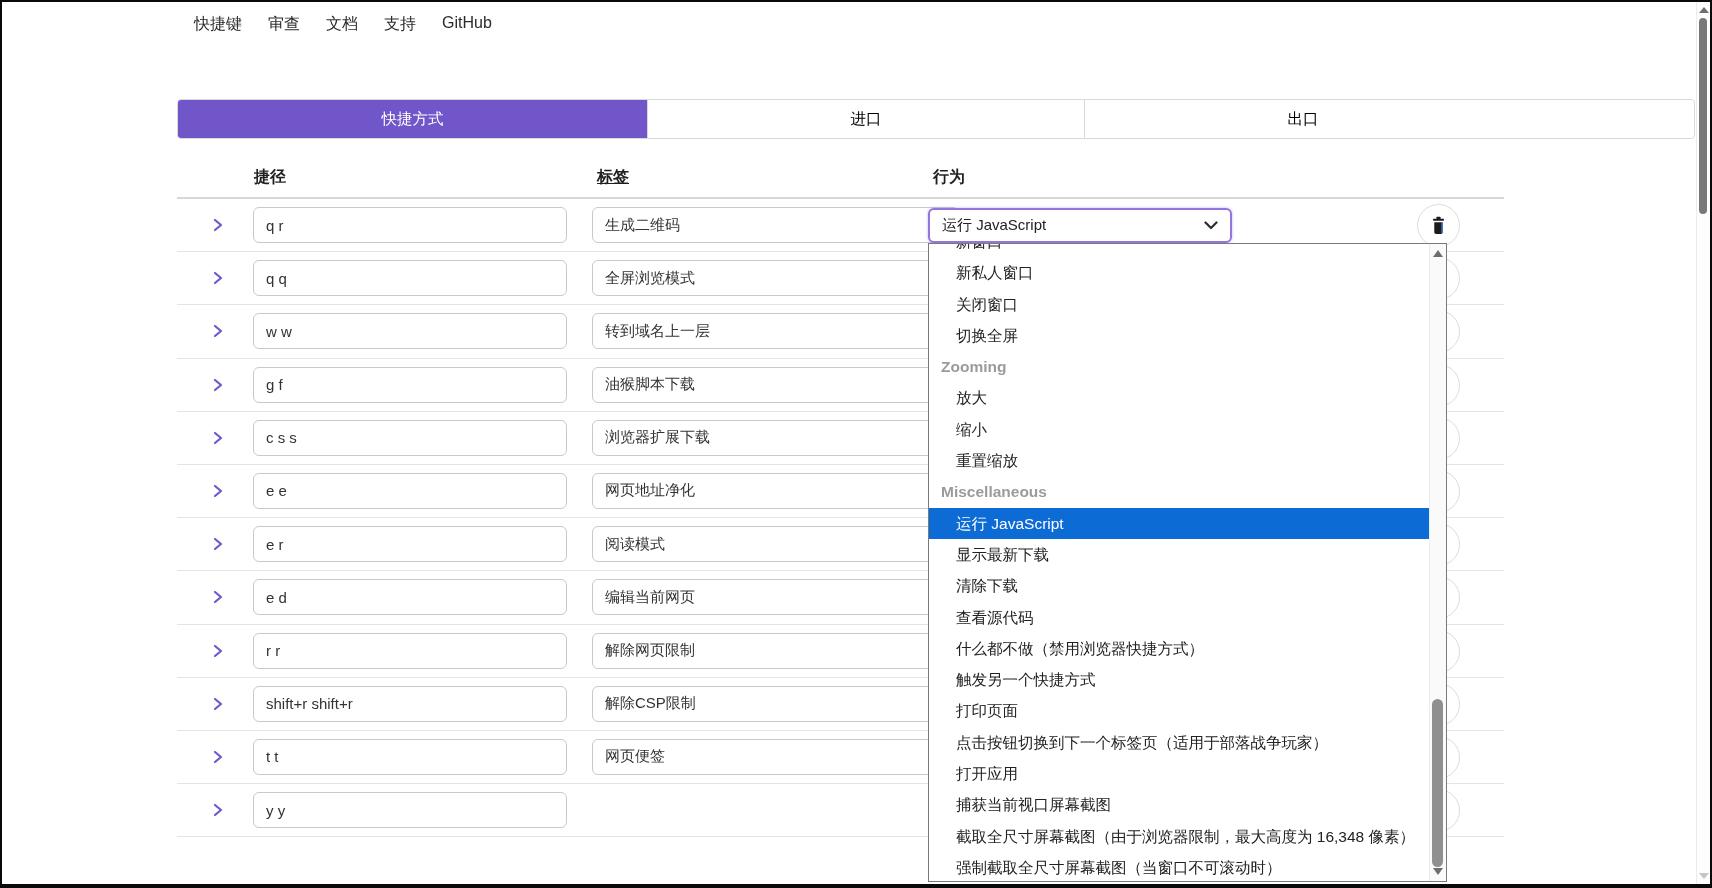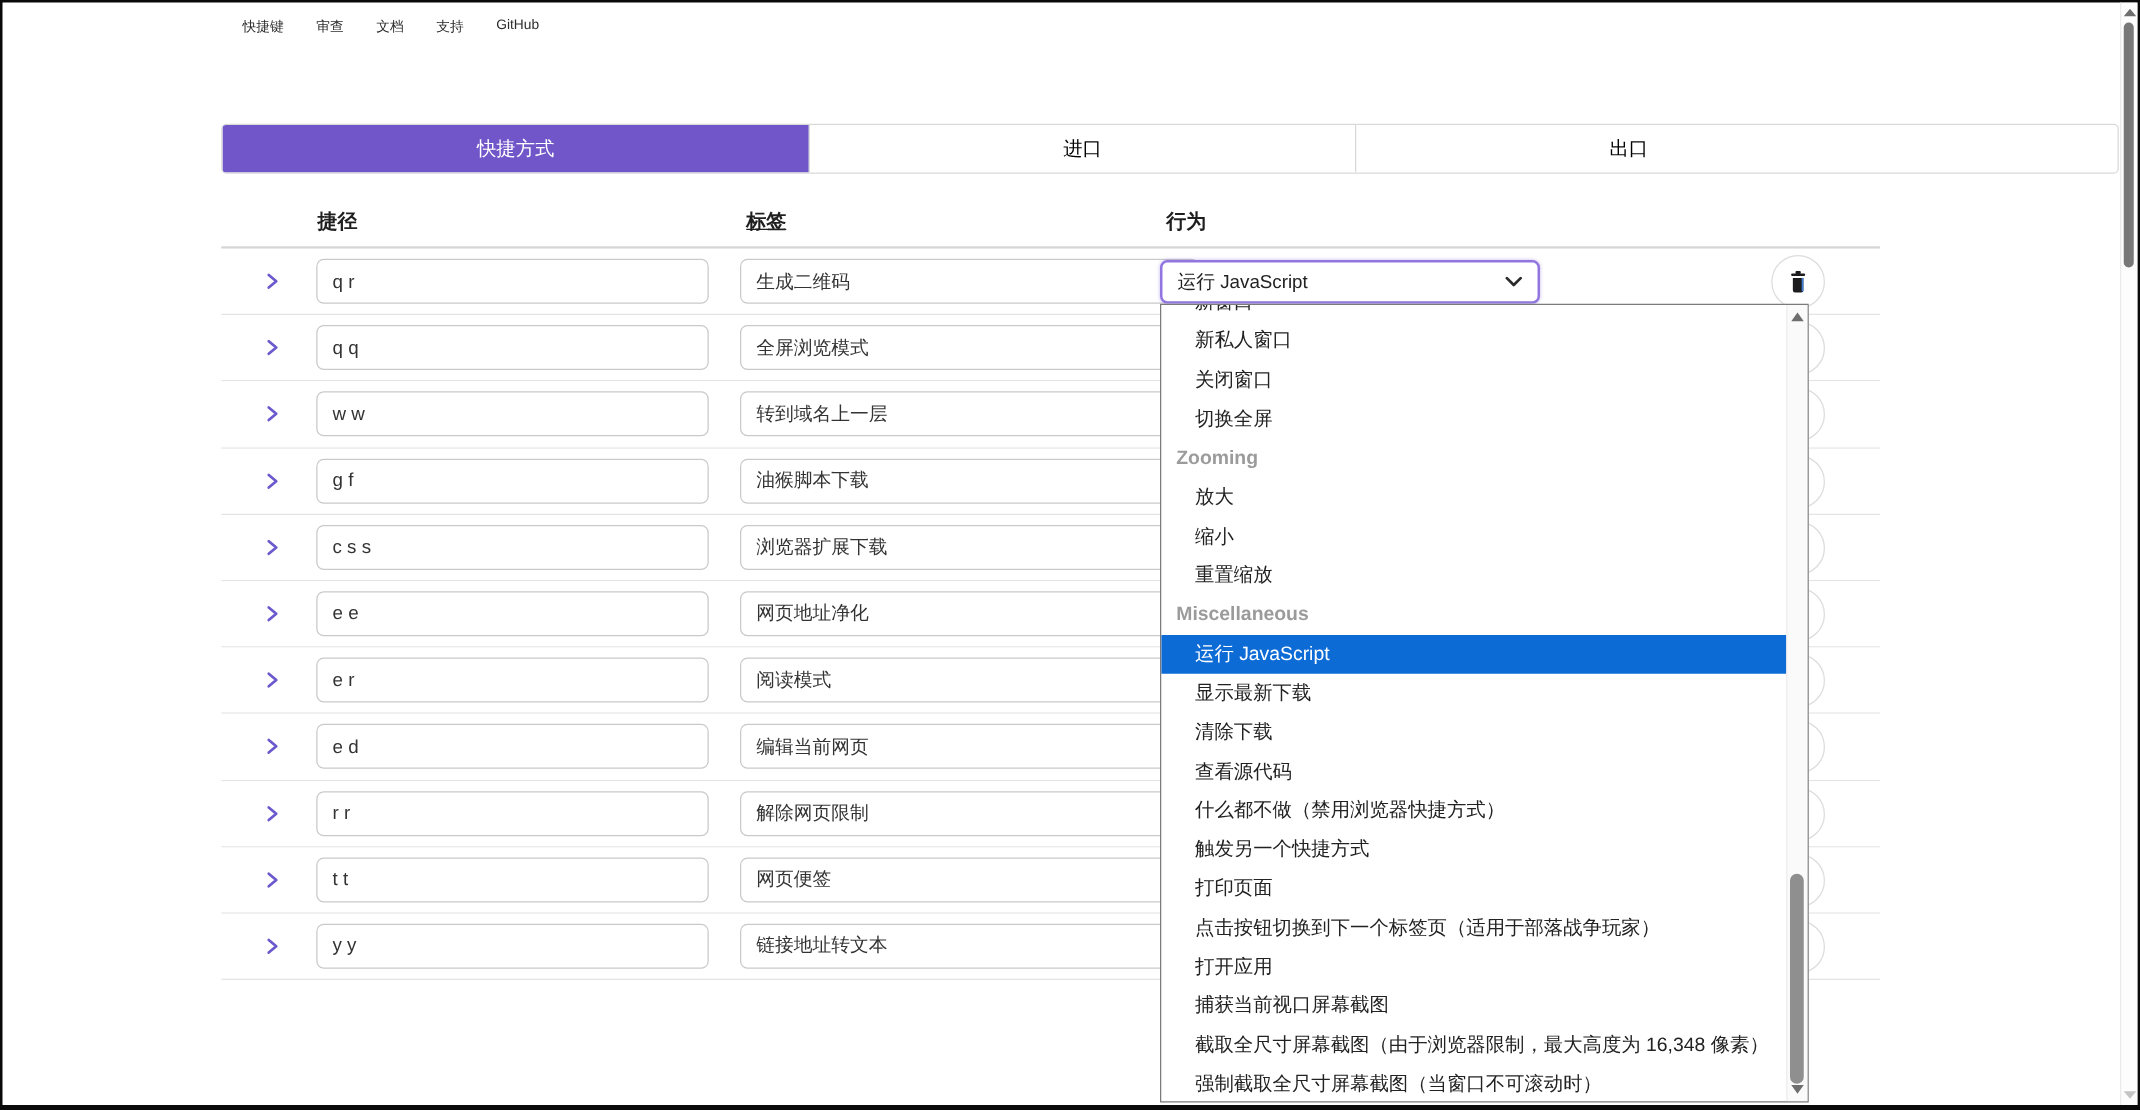--- a/index.html
+++ b/index.html
@@ -4,21 +4,21 @@
 <style>
   * { margin:0; padding:0; }
   body { background:#888; font-family:"Liberation Sans", sans-serif; }
   .window {
     position:relative; width:1712px; height:888px; background:#fff;
     border:2px solid #0a0a0a; border-bottom-width:4px; box-sizing:border-box;
     overflow:hidden; font-family:"Liberation Sans", sans-serif;
   }
   
   .topnav { position:absolute; left:192px; top:12px; display:flex; gap:26px; }
-  .nav-link { font-size:11px; color:#2b2b2b; text-decoration:none; cursor:pointer; white-space:nowrap; }
+  .nav-link { font-size:16px; color:#2b2b2b; text-decoration:none; cursor:pointer; white-space:nowrap; }
   
   .tabs { position:absolute; left:175px; top:97px; width:1518px; height:40px; display:flex;
           border:1px solid #d9d9d9; border-radius:4px; box-sizing:border-box; overflow:hidden; background:#fff; }
   .tab { display:flex; align-items:center; justify-content:center; font-size:15.5px; color:#000000;
          border-left:1px solid #d9d9d9; box-sizing:border-box; cursor:pointer; }
   .tab:nth-child(1){ width:469px; border-left:none; }
   .tab:nth-child(2){ width:437px; }
   .tab:nth-child(3){ width:437px; }
   .tab.active { background:#7056c8; color:#fff; }
   
@@ -278,20 +278,38 @@
         <button class="del">
           <svg class="trash" width="17" height="19" viewBox="0 0 16 18">
             <rect x="6" y="0.8" width="4" height="2.2" rx="0.7" fill="#1c1c1e"></rect>
             <rect x="2.8" y="2.6" width="10.4" height="1.9" rx="0.6" fill="#1c1c1e"></rect>
             <path d="M4 6 h8 v9.3 a1.7 1.7 0 0 1 -1.7 1.7 h-4.6 a1.7 1.7 0 0 1 -1.7 -1.7 z" fill="#1c1c1e"></path>
             <rect x="10.7" y="6" width="1.3" height="10.2" fill="#3f7fd6"></rect>
           </svg>
         </button>
       </div>
 
+      <div class="row">
+        <button class="expand">
+          <svg width="14" height="14" viewBox="0 0 14 14">
+            <polyline points="4,2 10,7 4,12" fill="none" stroke="#6b5ace" stroke-width="2.2" stroke-linecap="round" stroke-linejoin="round"></polyline>
+          </svg>
+        </button>
+        <input class="in shortcut" value="shift+r shift+r" style="">
+        <input class="in label" value="解除CSP限制" style="">
+
+        <button class="del">
+          <svg class="trash" width="17" height="19" viewBox="0 0 16 18">
+            <rect x="6" y="0.8" width="4" height="2.2" rx="0.7" fill="#1c1c1e"></rect>
+            <rect x="2.8" y="2.6" width="10.4" height="1.9" rx="0.6" fill="#1c1c1e"></rect>
+            <path d="M4 6 h8 v9.3 a1.7 1.7 0 0 1 -1.7 1.7 h-4.6 a1.7 1.7 0 0 1 -1.7 -1.7 z" fill="#1c1c1e"></path>
+            <rect x="10.7" y="6" width="1.3" height="10.2" fill="#3f7fd6"></rect>
+          </svg>
+        </button>
+      </div>
 
       <div class="row">
         <button class="expand">
           <svg width="14" height="14" viewBox="0 0 14 14">
             <polyline points="4,2 10,7 4,12" fill="none" stroke="#6b5ace" stroke-width="2.2" stroke-linecap="round" stroke-linejoin="round"></polyline>
           </svg>
         </button>
         <input class="in shortcut" value="t t" style="">
         <input class="in label" value="网页便签" style="">
 
@@ -305,21 +323,20 @@
         </button>
       </div>
 
       <div class="row">
         <button class="expand">
           <svg width="14" height="14" viewBox="0 0 14 14">
             <polyline points="4,2 10,7 4,12" fill="none" stroke="#6b5ace" stroke-width="2.2" stroke-linecap="round" stroke-linejoin="round"></polyline>
           </svg>
         </button>
         <input class="in shortcut" value="y y" style="">
-        <input class="in label" value="链接地址转文本" style="">
 
         <button class="del">
           <svg class="trash" width="17" height="19" viewBox="0 0 16 18">
             <rect x="6" y="0.8" width="4" height="2.2" rx="0.7" fill="#1c1c1e"></rect>
             <rect x="2.8" y="2.6" width="10.4" height="1.9" rx="0.6" fill="#1c1c1e"></rect>
             <path d="M4 6 h8 v9.3 a1.7 1.7 0 0 1 -1.7 1.7 h-4.6 a1.7 1.7 0 0 1 -1.7 -1.7 z" fill="#1c1c1e"></path>
             <rect x="10.7" y="6" width="1.3" height="10.2" fill="#3f7fd6"></rect>
           </svg>
         </button>
       </div>

